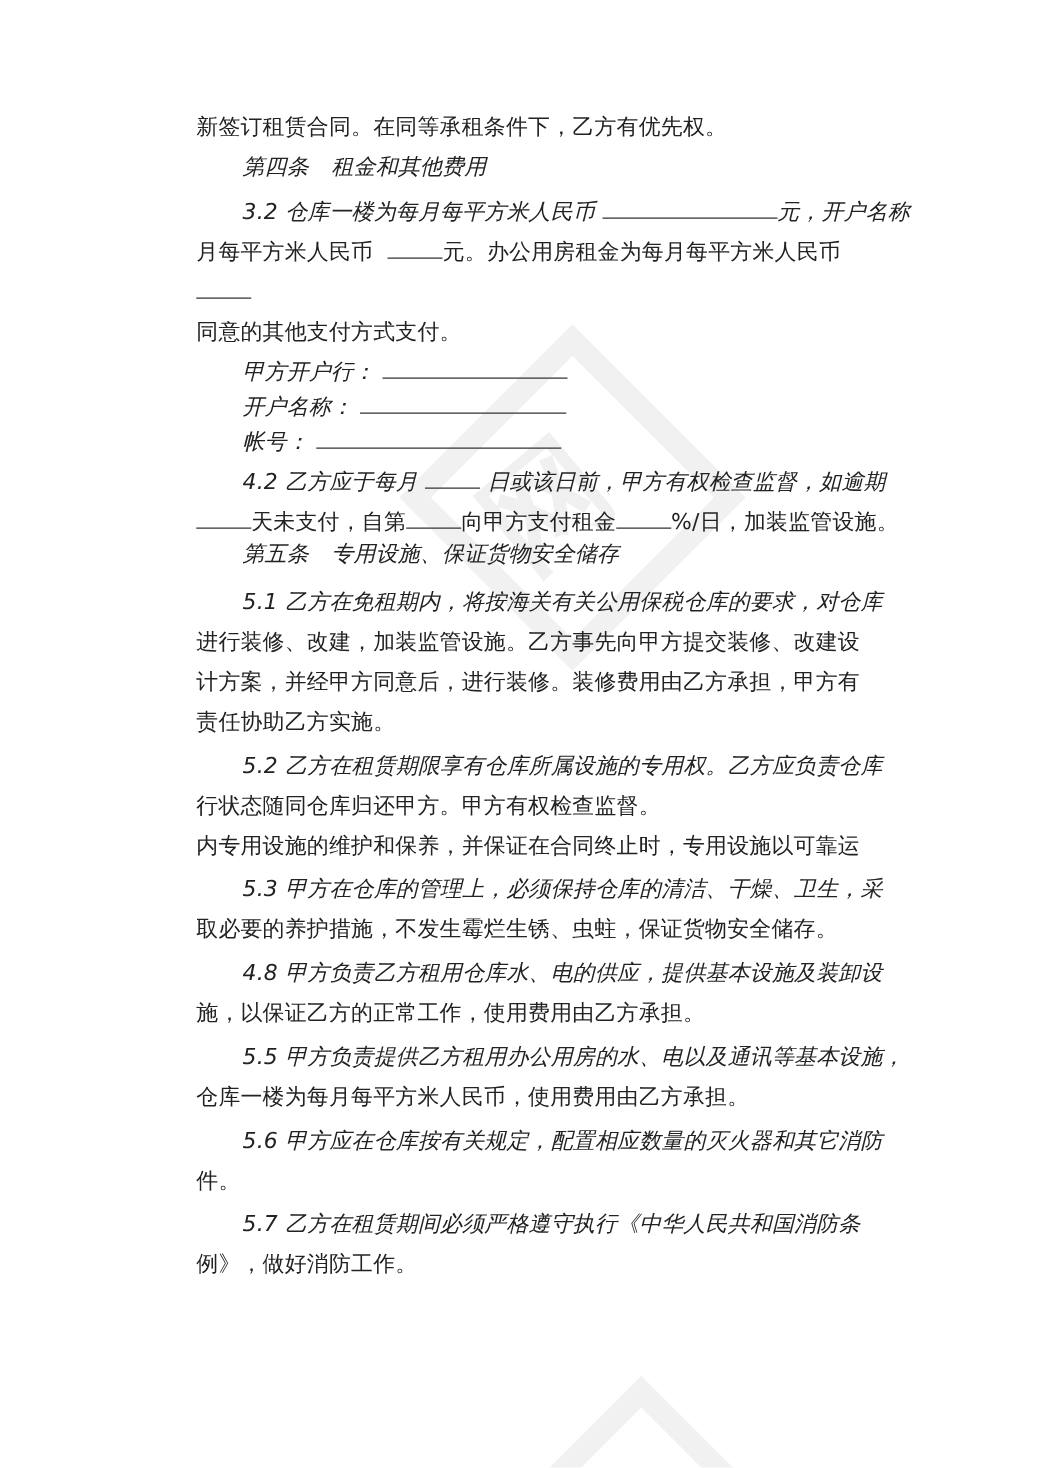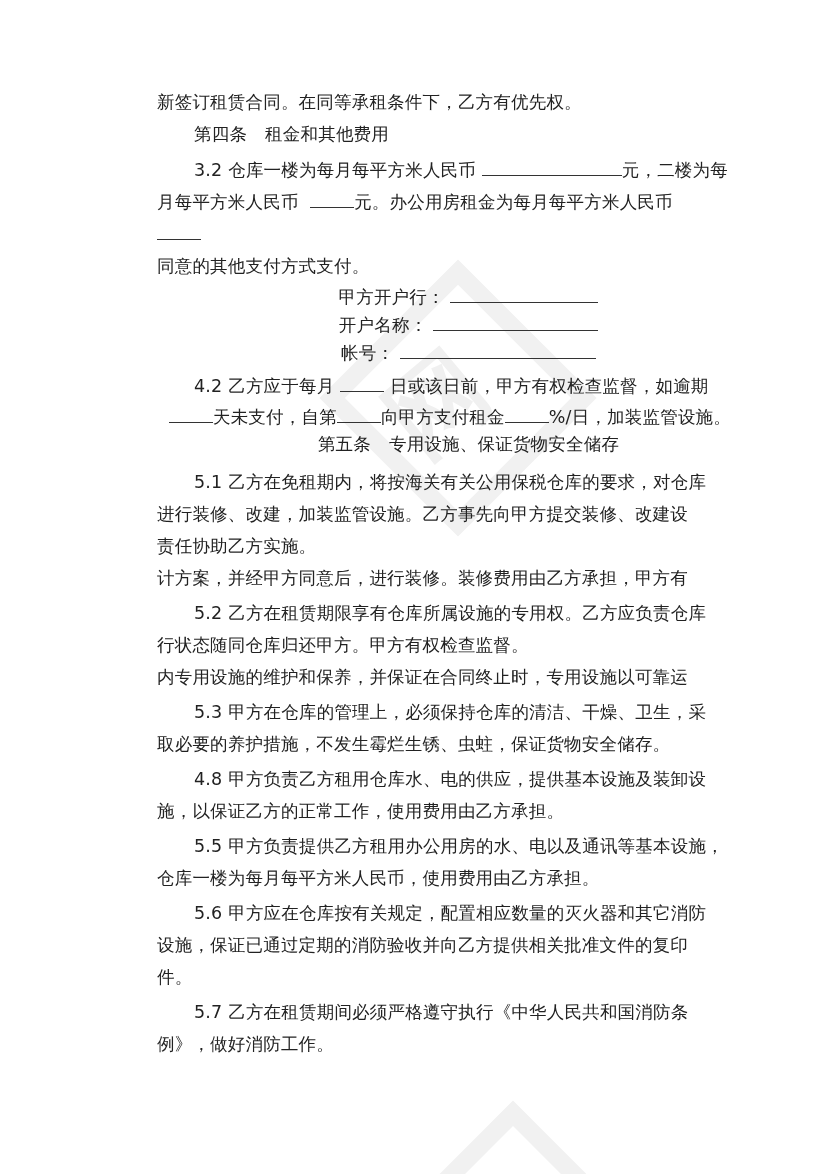--- a/index.html
+++ b/index.html
@@ -41,23 +41,23 @@
       width: 586px;
       font-size: 17.5px;
       letter-spacing: 0.2px;
       margin-left: 32px;
     }
     .line {
       height: 32px;
       line-height: 32px;
       white-space: nowrap;
     }
-    .line.tight { height: 28px; line-height: 28px; text-align: center; }
+    .line.tight { height: 28px; line-height: 28px; }
     .line.gap-before { margin-top: 4px; }
-    .indent { padding-left: 37px; }
+    .indent { padding-left: 37px; font-style: italic; }
     .blank {
       display: inline-block;
       border-bottom: 1px solid #333;
       height: 20px;
       vertical-align: baseline;
     }
     .heading-gap { display: inline-block; width: 18px; }
   </style>
 </head>
 <body>
@@ -73,21 +73,21 @@
 <div class="page">
 
   <div class="line">新签订租赁合同。在同等承租条件下，乙方有优先权。</div>
 
   <div class="line indent">
     <span>第四条</span><span class="heading-gap"></span><span>租金和其他费用</span>
   </div>
 
   <div class="line indent gap-before">
     <span>3.2 仓库一楼为每月每平方米人民币</span>
-    <span class="blank" style="width:140px"></span><span>元，二楼为每</span>
+    <span class="blank" style="width:140px"></span><span>元，开户名称</span>
   </div>
   <div class="line">
     <span>月每平方米人民币</span>
     &nbsp;<span class="blank" style="width:44px"></span><span>元。办公用房租金为每月每平方米人民币</span>
   </div>
   <div class="line">
     <span class="blank" style="width:44px"></span>
   </div>
   <div class="line">同意的其他支付方式支付。</div>
 
@@ -113,22 +113,22 @@
     <span class="blank" style="width:44px"></span><span>天未支付，自第</span><span class="blank" style="width:44px"></span><span>向甲方支付租金</span><span class="blank" style="width:44px"></span><span>%/日，加装监管设施。</span>
   </div>
 
   <div class="line tight indent">
     <span>第五条</span><span class="heading-gap"></span><span>专用设施、保证货物安全储存</span>
   </div>
 
   <div class="gap-before" style="margin-top:8px">
     <div class="line indent">5.1 乙方在免租期内，将按海关有关公用保税仓库的要求，对仓库</div>
     <div class="line">进行装修、改建，加装监管设施。乙方事先向甲方提交装修、改建设</div>
+    <div class="line">计方案，并经甲方同意后，进行装修。装修费用由乙方承担，甲方有</div>
     <div class="line">责任协助乙方实施。</div>
-    <div class="line">计方案，并经甲方同意后，进行装修。装修费用由乙方承担，甲方有</div>
   </div>
 
   <div style="margin-top:3px">
     <div class="line indent">5.2 乙方在租赁期限享有仓库所属设施的专用权。乙方应负责仓库</div>
     <div class="line">行状态随同仓库归还甲方。甲方有权检查监督。</div>
     <div class="line">内专用设施的维护和保养，并保证在合同终止时，专用设施以可靠运</div>
   </div>
 
   <div style="margin-top:3px">
     <div class="line indent">5.3 甲方在仓库的管理上，必须保持仓库的清洁、干燥、卫生，采</div>
@@ -140,21 +140,20 @@
     <div class="line">施，以保证乙方的正常工作，使用费用由乙方承担。</div>
   </div>
 
   <div style="margin-top:3px">
     <div class="line indent">5.5 甲方负责提供乙方租用办公用房的水、电以及通讯等基本设施，</div>
     <div class="line">仓库一楼为每月每平方米人民币，使用费用由乙方承担。</div>
   </div>
 
   <div style="margin-top:3px">
     <div class="line indent">5.6 甲方应在仓库按有关规定，配置相应数量的灭火器和其它消防</div>
-    <div class="line">设施，保证已通过定期的消防验收并向乙方提供相关批准文件的复印</div>
     <div class="line">件。</div>
   </div>
 
   <div style="margin-top:3px">
     <div class="line indent">5.7 乙方在租赁期间必须严格遵守执行《中华人民共和国消防条</div>
     <div class="line">例》，做好消防工作。</div>
   </div>
 
 </div>
 

